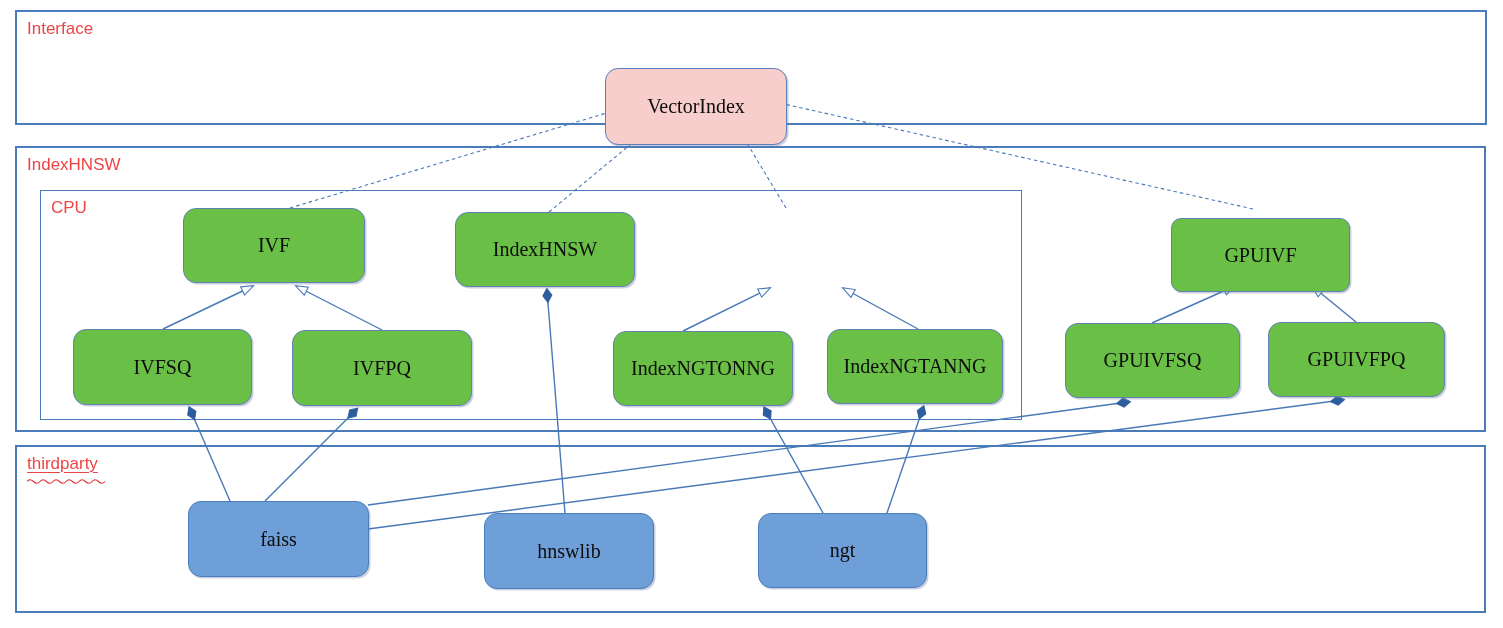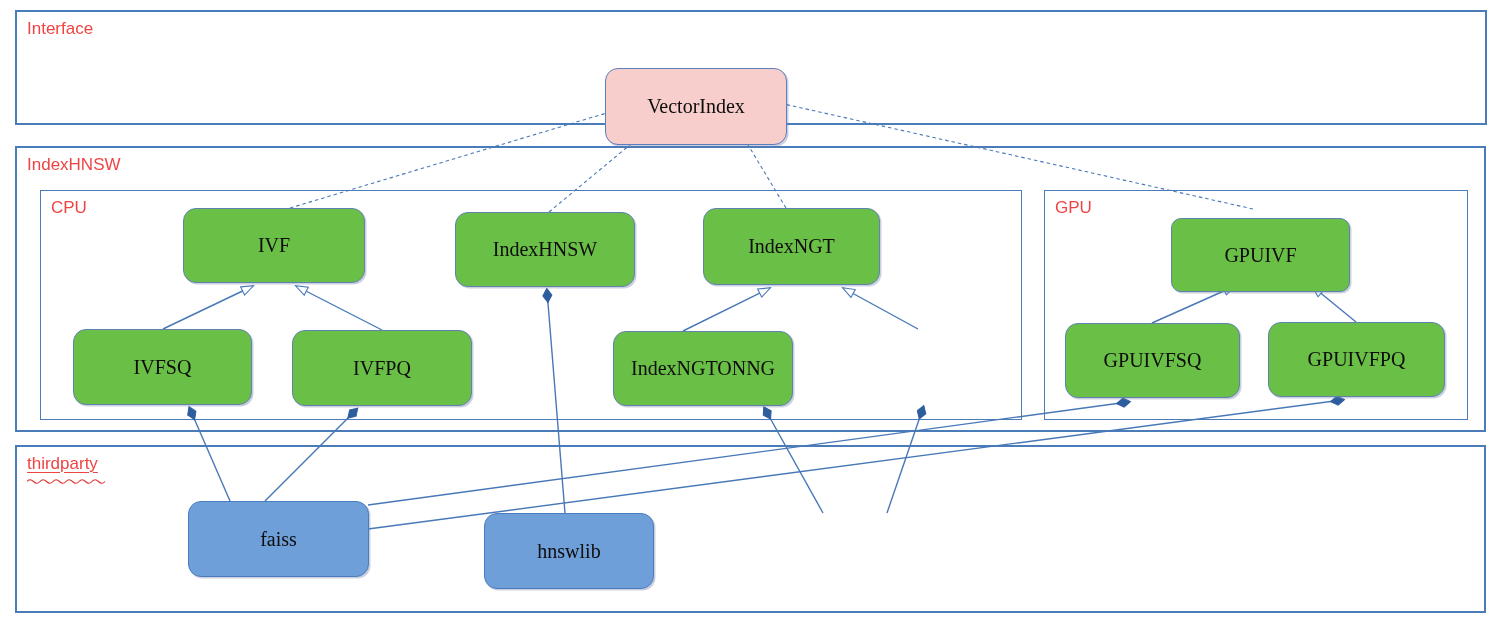--- a/index.html
+++ b/index.html
@@ -69,23 +69,20 @@
   </div>
 
   <div class="sec" id="sec-implement">
     <span class="sec-label"><span class="txt">IndexHNSW</span></span>
   </div>
 
   <div class="sec inner" id="sec-cpu">
     <span class="sec-label"><span class="txt">CPU</span></span>
   </div>
 
-  <div class="sec inner" id="sec-gpu">
-    <span class="sec-label"><span class="txt">GPU</span></span>
-  </div>
 
   <div class="sec" id="sec-thirdparty">
     <span class="sec-label underlined">
       <span class="txt">thirdparty</span>
       <svg class="wave" width="80" height="6" viewBox="0 0 80 6">
         <path d="M0,3.5 q3,-3.5 6.5,0 t6.5,0 t6.5,0 t6.5,0 t6.5,0 t6.5,0 t6.5,0 t6.5,0 t6.5,0 t6.5,0 t6.5,0 t6.5,0" fill="none" stroke="#e03030" stroke-width="1.1"></path>
       </svg>
     </span>
   </div>
 
@@ -123,43 +120,46 @@
   <div class="node pink" id="n-vectorindex">
       <span>VectorIndex</span>
     </div>
 
   <div class="node green" id="n-ivf">
       <span>IVF</span>
     </div>
   <div class="node green" id="n-indexhnsw">
       <span>IndexHNSW</span>
     </div>
-  <div class="node green" id="n-indexngt">
-      <span>IndexNGT</span>
-    </div>
   <div class="node green" id="n-ivfsq">
       <span>IVFSQ</span>
     </div>
   <div class="node green" id="n-ivfpq">
       <span>IVFPQ</span>
     </div>
   <div class="node green" id="n-indexngtonng">
       <span>IndexNGTONNG</span>
+    </div>
+  <div class="node green" id="n-indexngtanng">
+      <span>IndexNGTANNG</span>
     </div>
 
   <div class="node green" id="n-gpuivf">
       <span>GPUIVF</span>
     </div>
   <div class="node green" id="n-gpuivfsq">
       <span>GPUIVFSQ</span>
     </div>
   <div class="node green" id="n-gpuivfpq">
       <span>GPUIVFPQ</span>
     </div>
 
   <div class="node blue" id="n-faiss">
       <span>faiss</span>
     </div>
   <div class="node blue" id="n-hnswlib">
       <span>hnswlib</span>
     </div>
+  <div class="node blue" id="n-ngt">
+      <span>ngt</span>
+    </div>
 
 </div>
 
 </body></html>

